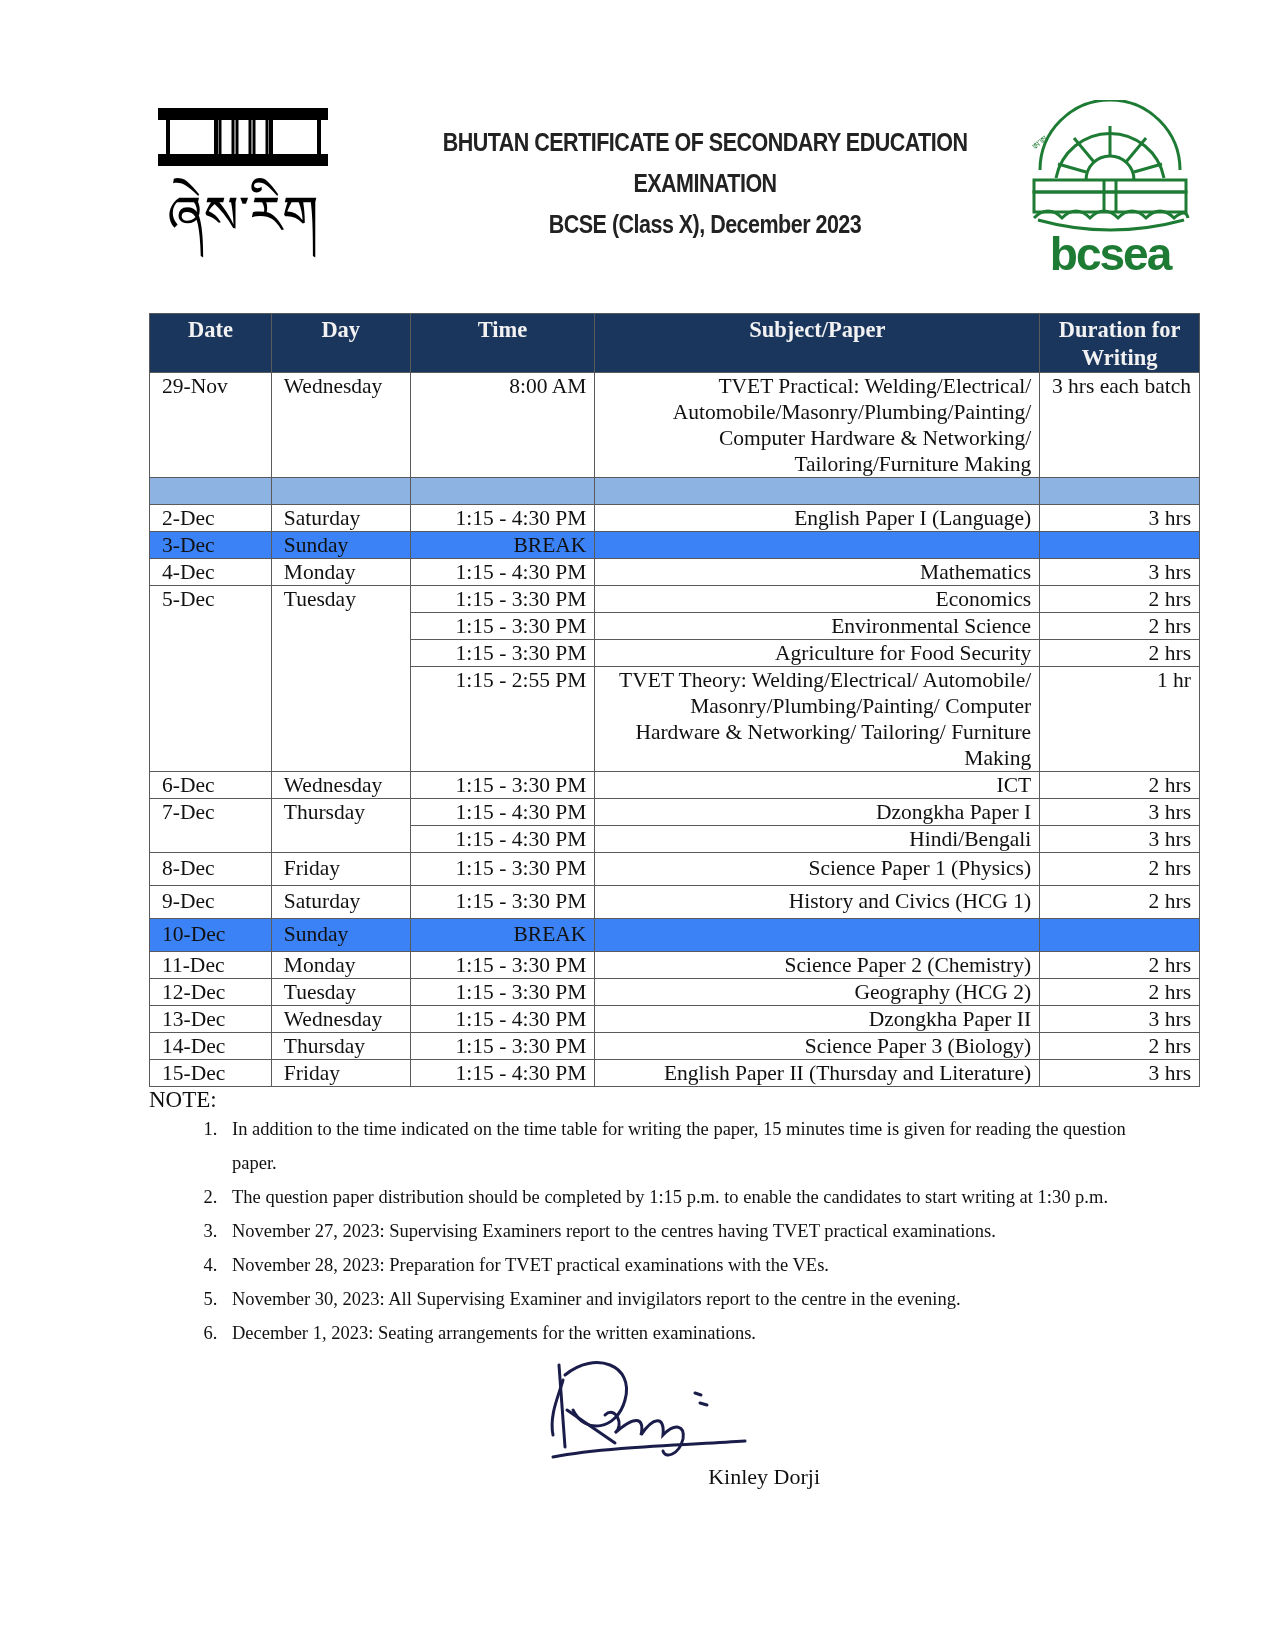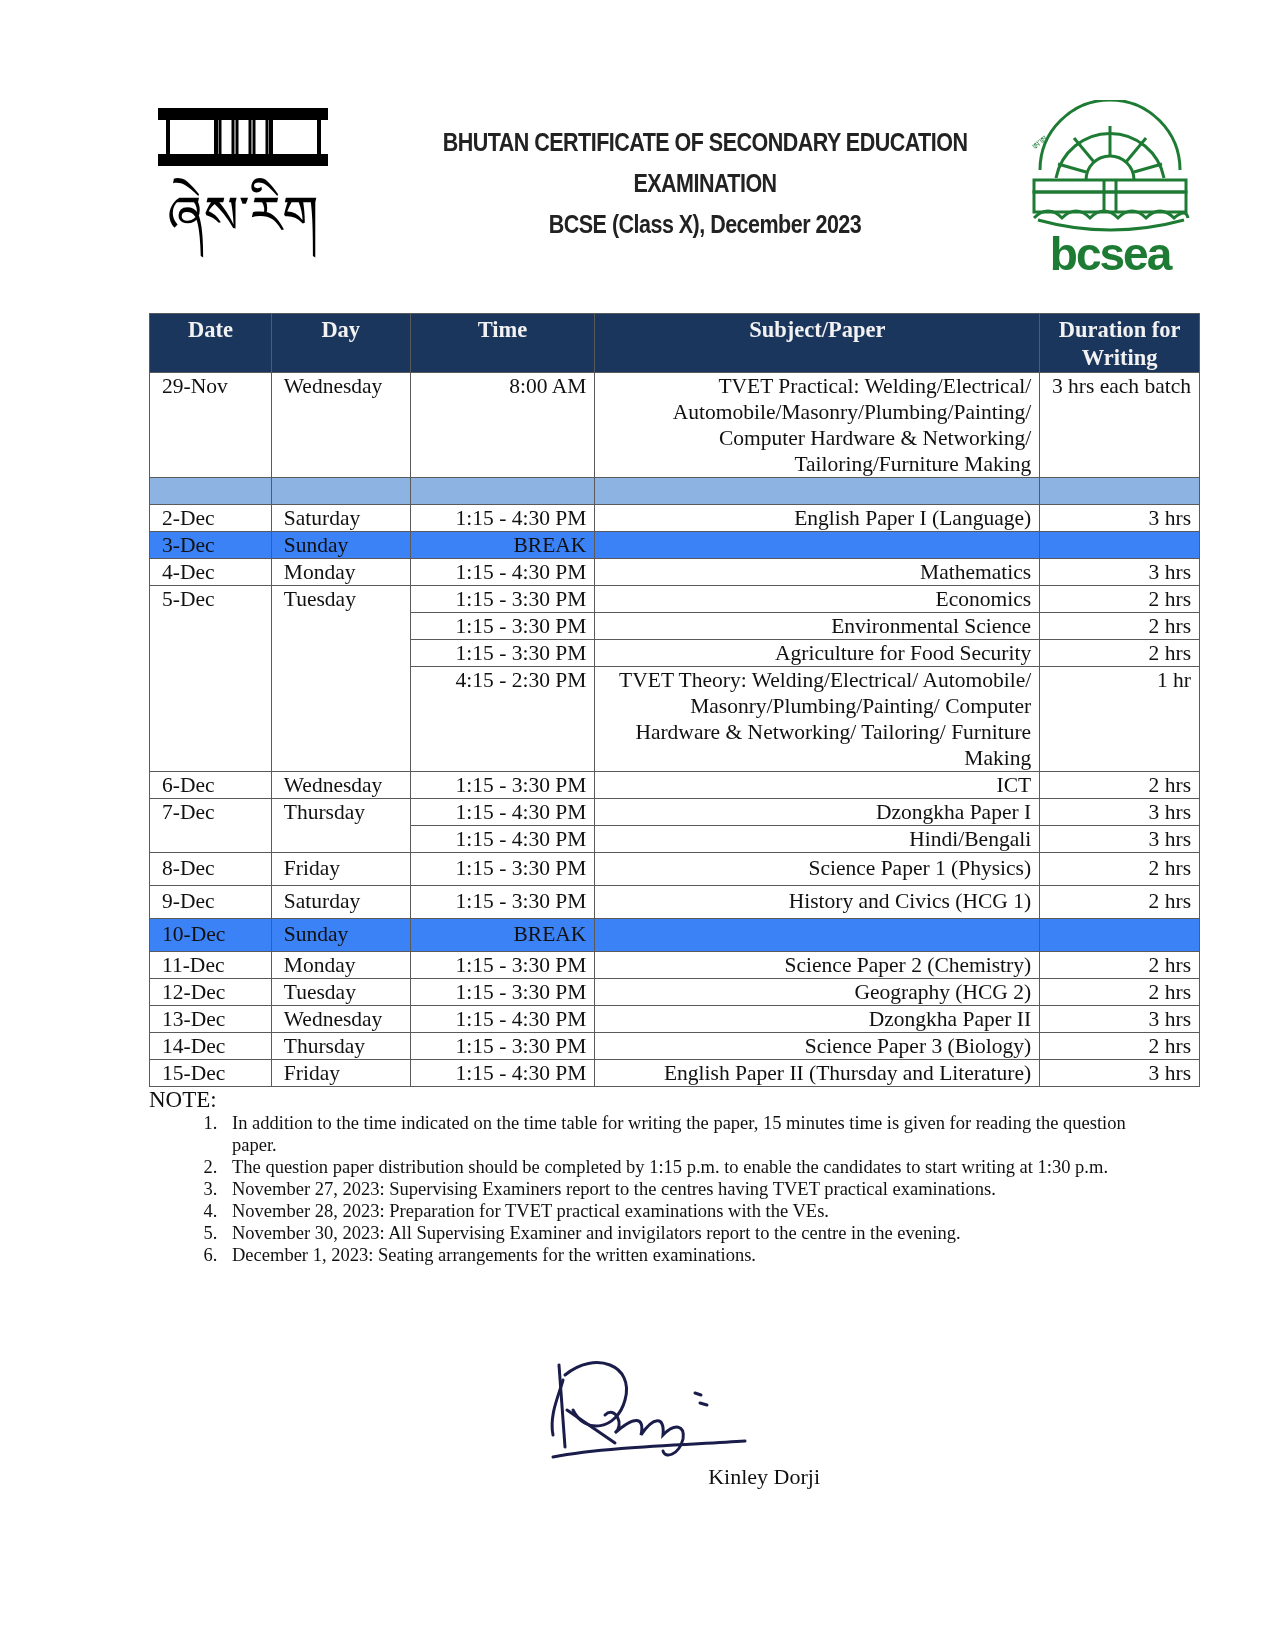--- a/index.html
+++ b/index.html
@@ -29,21 +29,21 @@
   table.sched td.left { text-align: left; padding-left: 12px; }
   table.sched td.center { text-align: right; }
   tr.break td { background: #3b82f6; }
   tr.spacer td { background: #8db3e2; height: 26px; }
   tr.tall td { height: 103px; }
   tr.tall2 td { height: 100px; }
   tr.r32 td { height: 32px; line-height: 30px; }
 
   .note-head { position: absolute; left: 149px; top: 1087px; font-size: 23px; }
   ol.notes { position: absolute; left: 186px; top: 1112px; width: 920px; margin: 0; padding: 0 0 0 36px;
-             font-size: 18.5px; line-height: 22px; }
+             font-size: 18.5px; line-height: 34px; }
   ol.notes li { padding-left: 10px; margin: 0; }
 
   .signature { position: absolute; left: 545px; top: 1355px; width: 210px; height: 110px; }
   .sig-name { position: absolute; left: 470px; top: 1462px; width: 350px; text-align: right;
               font-size: 22px; line-height: 30px; }
 </style>
 </head>
 <body>
 
 <div class="logo-left">
@@ -161,21 +161,21 @@
       <td class="center">2 hrs</td>
     </tr>
 
     <tr>
       <td class="center">1:15 - 3:30 PM</td>
       <td class="center">Agriculture for Food Security</td>
       <td class="center">2 hrs</td>
     </tr>
 
     <tr class="tall2">
-      <td class="center">4:15 - 2:30 PM</td>
+      <td class="center">1:15 - 2:55 PM</td>
       <td class="center">TVET Theory: Welding/Electrical/ Automobile/ Masonry/Plumbing/Painting/ Computer Hardware &amp; Networking/ Tailoring/ Furniture Making</td>
       <td class="center">1 hr</td>
     </tr>
 
     <tr>
       <td class="left">6-Dec</td>
       <td class="left">Wednesday</td>
       <td class="center">1:15 - 3:30 PM</td>
       <td class="center">ICT</td>
       <td class="center">2 hrs</td>

